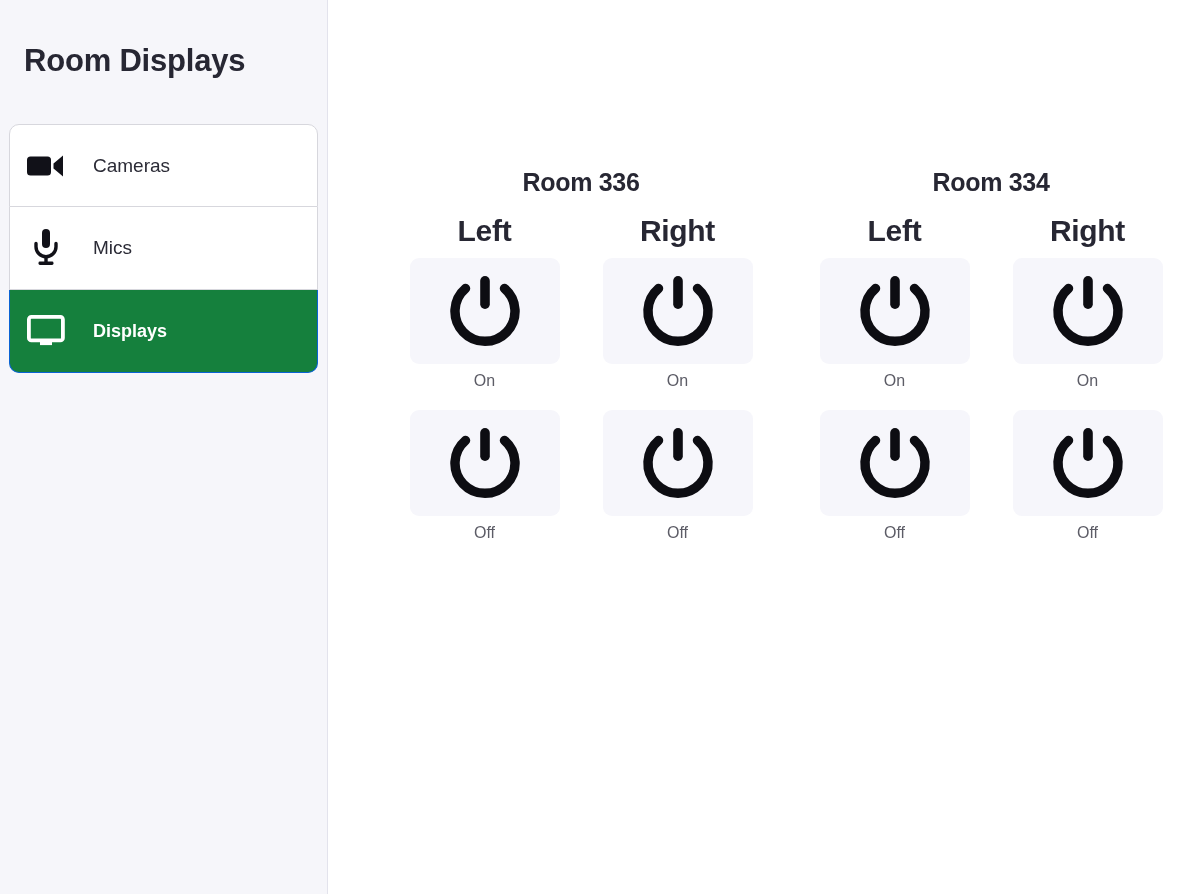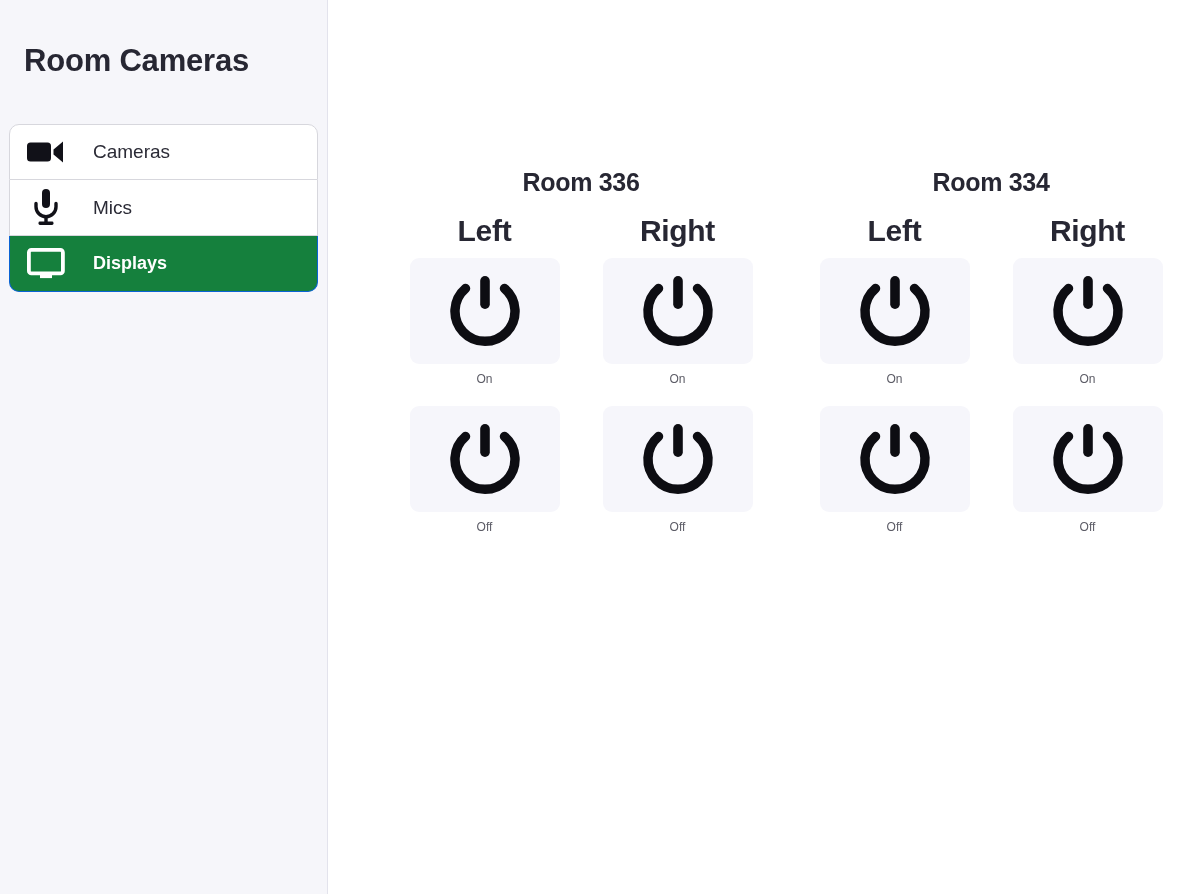--- a/index.html
+++ b/index.html
@@ -37,21 +37,21 @@
   }
 
   .nav-list {
     margin: 45px 9px 0 9px;
     border-radius: 10px;
   }
 
   .nav-item {
     display: flex;
     align-items: center;
-    height: 56px;
+    height: 83px;
     background: #ffffff;
     border: 1px solid #d7d7dd;
     padding-left: 14px;
     cursor: pointer;
   }
   .nav-item:first-child {
     border-top-left-radius: 10px;
     border-top-right-radius: 10px;
   }
   .nav-item + .nav-item { border-top: none; }
@@ -137,33 +137,33 @@
     display: flex;
     align-items: center;
     justify-content: center;
     cursor: pointer;
     padding: 0;
   }
   .pw-btn svg { display: block; }
 
   .pw-label {
     text-align: center;
-    font-size: 12px;
+    font-size: 16px;
     color: #5c5c66;
     margin-top: 8px;
   }
 </style>
 </head>
 <body>
 
 <div id="app">
 
   <div class="sidebar">
 
-    <div class="sidebar-title">Room Cameras</div>
+    <div class="sidebar-title">Room Displays</div>
 
     <div class="nav-list">
 
       <div class="nav-item">
         <span class="nav-icon">
           <svg width="38" height="24" viewBox="0 0 38 24">
             <rect x="0" y="2.5" width="24" height="19" rx="3.5" fill="#111118"></rect>
             <path d="M26.5 9.5 L36 1.5 L36 22.5 L26.5 14.5 Z" fill="#111118"></path>
           </svg>
         </span>

